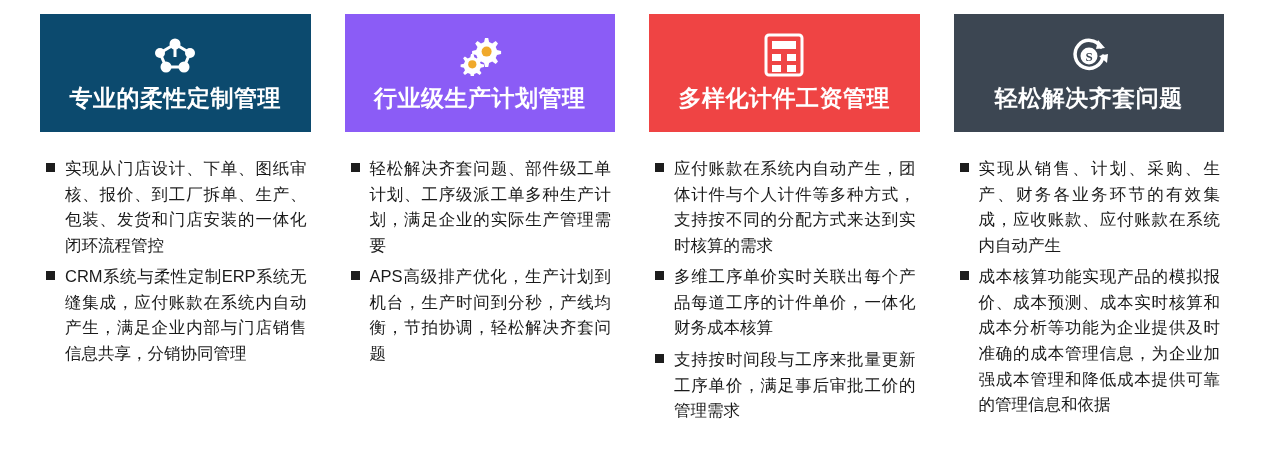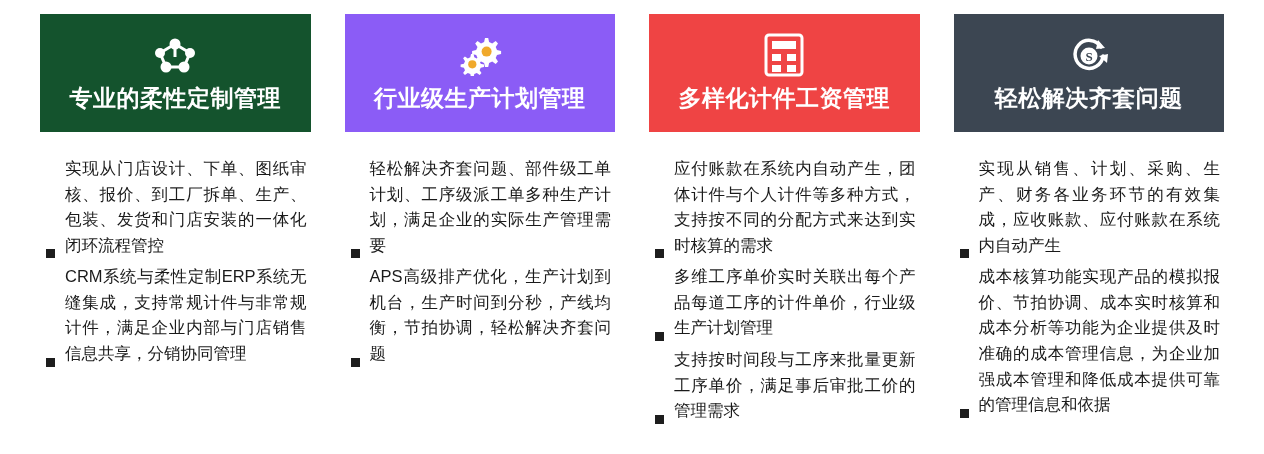--- a/index.html
+++ b/index.html
@@ -56,21 +56,21 @@
     line-height: 1.2;
     white-space: nowrap;
   }
   .bullets {
     margin: 0;
     padding: 24px 4px 0 6px;
     list-style: none;
   }
   .bullet {
     display: flex;
-    align-items: flex-end;
+    align-items: flex-start;
     margin-bottom: 6px;
   }
   .bullet-marker {
     width: 9px;
     height: 9px;
     background: #1d1d1d;
     margin-top: 7px;
     margin-right: 10px;
     flex: 0 0 auto;
   }
@@ -81,41 +81,41 @@
     text-align: justify;
     word-break: break-all;
   }
 </style>
 </head>
 <body>
 
 <div class="board">
 
   <div class="column">
-    <div class="card-header" style="background:#14532d">
+    <div class="card-header" style="background:#0c4a6e">
       <span class="icon-wrap">
         <svg width="44" height="40" viewBox="0 0 44 40">
           <circle cx="22" cy="9" r="5.5" fill="#ffffff"></circle>
           <circle cx="7" cy="18" r="5" fill="#ffffff"></circle>
           <circle cx="37" cy="18" r="5" fill="#ffffff"></circle>
           <circle cx="13" cy="32" r="5.5" fill="#ffffff"></circle>
           <circle cx="31" cy="32" r="5.5" fill="#ffffff"></circle>
           <path d="M22 9 L7 18 M22 9 L37 18 M7 18 L13 32 M37 18 L31 32 M13 32 L31 32 M22 9 L22 22" stroke="#ffffff" stroke-width="3" fill="none"></path>
         </svg>
       </span>
       <div class="card-title">专业的柔性定制管理</div>
     </div>
     <ul class="bullets">
       <li class="bullet">
         <span class="bullet-marker"></span>
         <span class="bullet-text">实现从门店设计、下单、图纸审核、报价、到工厂拆单、生产、包装、发货和门店安装的一体化闭环流程管控</span>
       </li>
       <li class="bullet">
         <span class="bullet-marker"></span>
-        <span class="bullet-text">CRM系统与柔性定制ERP系统无缝集成，支持常规计件与非常规计件，满足企业内部与门店销售信息共享，分销协同管理</span>
+        <span class="bullet-text">CRM系统与柔性定制ERP系统无缝集成，应付账款在系统内自动产生，满足企业内部与门店销售信息共享，分销协同管理</span>
       </li>
     </ul>
   </div>
 
   <div class="column">
     <div class="card-header" style="background:#8b5cf6">
       <span class="icon-wrap">
         <svg width="46" height="42" viewBox="0 0 46 42">
           <g fill="#ffffff">
             <path d="M28 4 l3.2 .0 .9 4.1 3.1 1.3 3.5-2.3 2.3 2.3 -2.3 3.5 1.3 3.1 4.1 .9 0 3.2 -4.1 .9 -1.3 3.1 2.3 3.5 -2.3 2.3 -3.5-2.3 -3.1 1.3 -.9 4.1 -3.2 0 -.9-4.1 -3.1-1.3 -3.5 2.3 -2.3-2.3 2.3-3.5 -1.3-3.1 -4.1-.9 0-3.2 4.1-.9 1.3-3.1 -2.3-3.5 2.3-2.3 3.5 2.3 3.1-1.3z"></path>
@@ -153,21 +153,21 @@
       </span>
       <div class="card-title">多样化计件工资管理</div>
     </div>
     <ul class="bullets">
       <li class="bullet">
         <span class="bullet-marker"></span>
         <span class="bullet-text">应付账款在系统内自动产生，团体计件与个人计件等多种方式，支持按不同的分配方式来达到实时核算的需求</span>
       </li>
       <li class="bullet">
         <span class="bullet-marker"></span>
-        <span class="bullet-text">多维工序单价实时关联出每个产品每道工序的计件单价，行业级生产计划管理</span>
+        <span class="bullet-text">多维工序单价实时关联出每个产品每道工序的计件单价，一体化财务成本核算</span>
       </li>
       <li class="bullet">
         <span class="bullet-marker"></span>
         <span class="bullet-text">支持按时间段与工序来批量更新工序单价，满足事后审批工价的管理需求</span>
       </li>
     </ul>
   </div>
 
   <div class="column">
     <div class="card-header" style="background:#3c4652">
@@ -182,18 +182,18 @@
       </span>
       <div class="card-title">轻松解决齐套问题</div>
     </div>
     <ul class="bullets">
       <li class="bullet">
         <span class="bullet-marker"></span>
         <span class="bullet-text">实现从销售、计划、采购、生产、财务各业务环节的有效集成，应收账款、应付账款在系统内自动产生</span>
       </li>
       <li class="bullet">
         <span class="bullet-marker"></span>
-        <span class="bullet-text">成本核算功能实现产品的模拟报价、节拍协调、成本实时核算和成本分析等功能为企业提供及时准确的成本管理信息，为企业加强成本管理和降低成本提供可靠的管理信息和依据</span>
+        <span class="bullet-text">成本核算功能实现产品的模拟报价、成本预测、成本实时核算和成本分析等功能为企业提供及时准确的成本管理信息，为企业加强成本管理和降低成本提供可靠的管理信息和依据</span>
       </li>
     </ul>
   </div>
 
 </div>
 
 </body></html>

